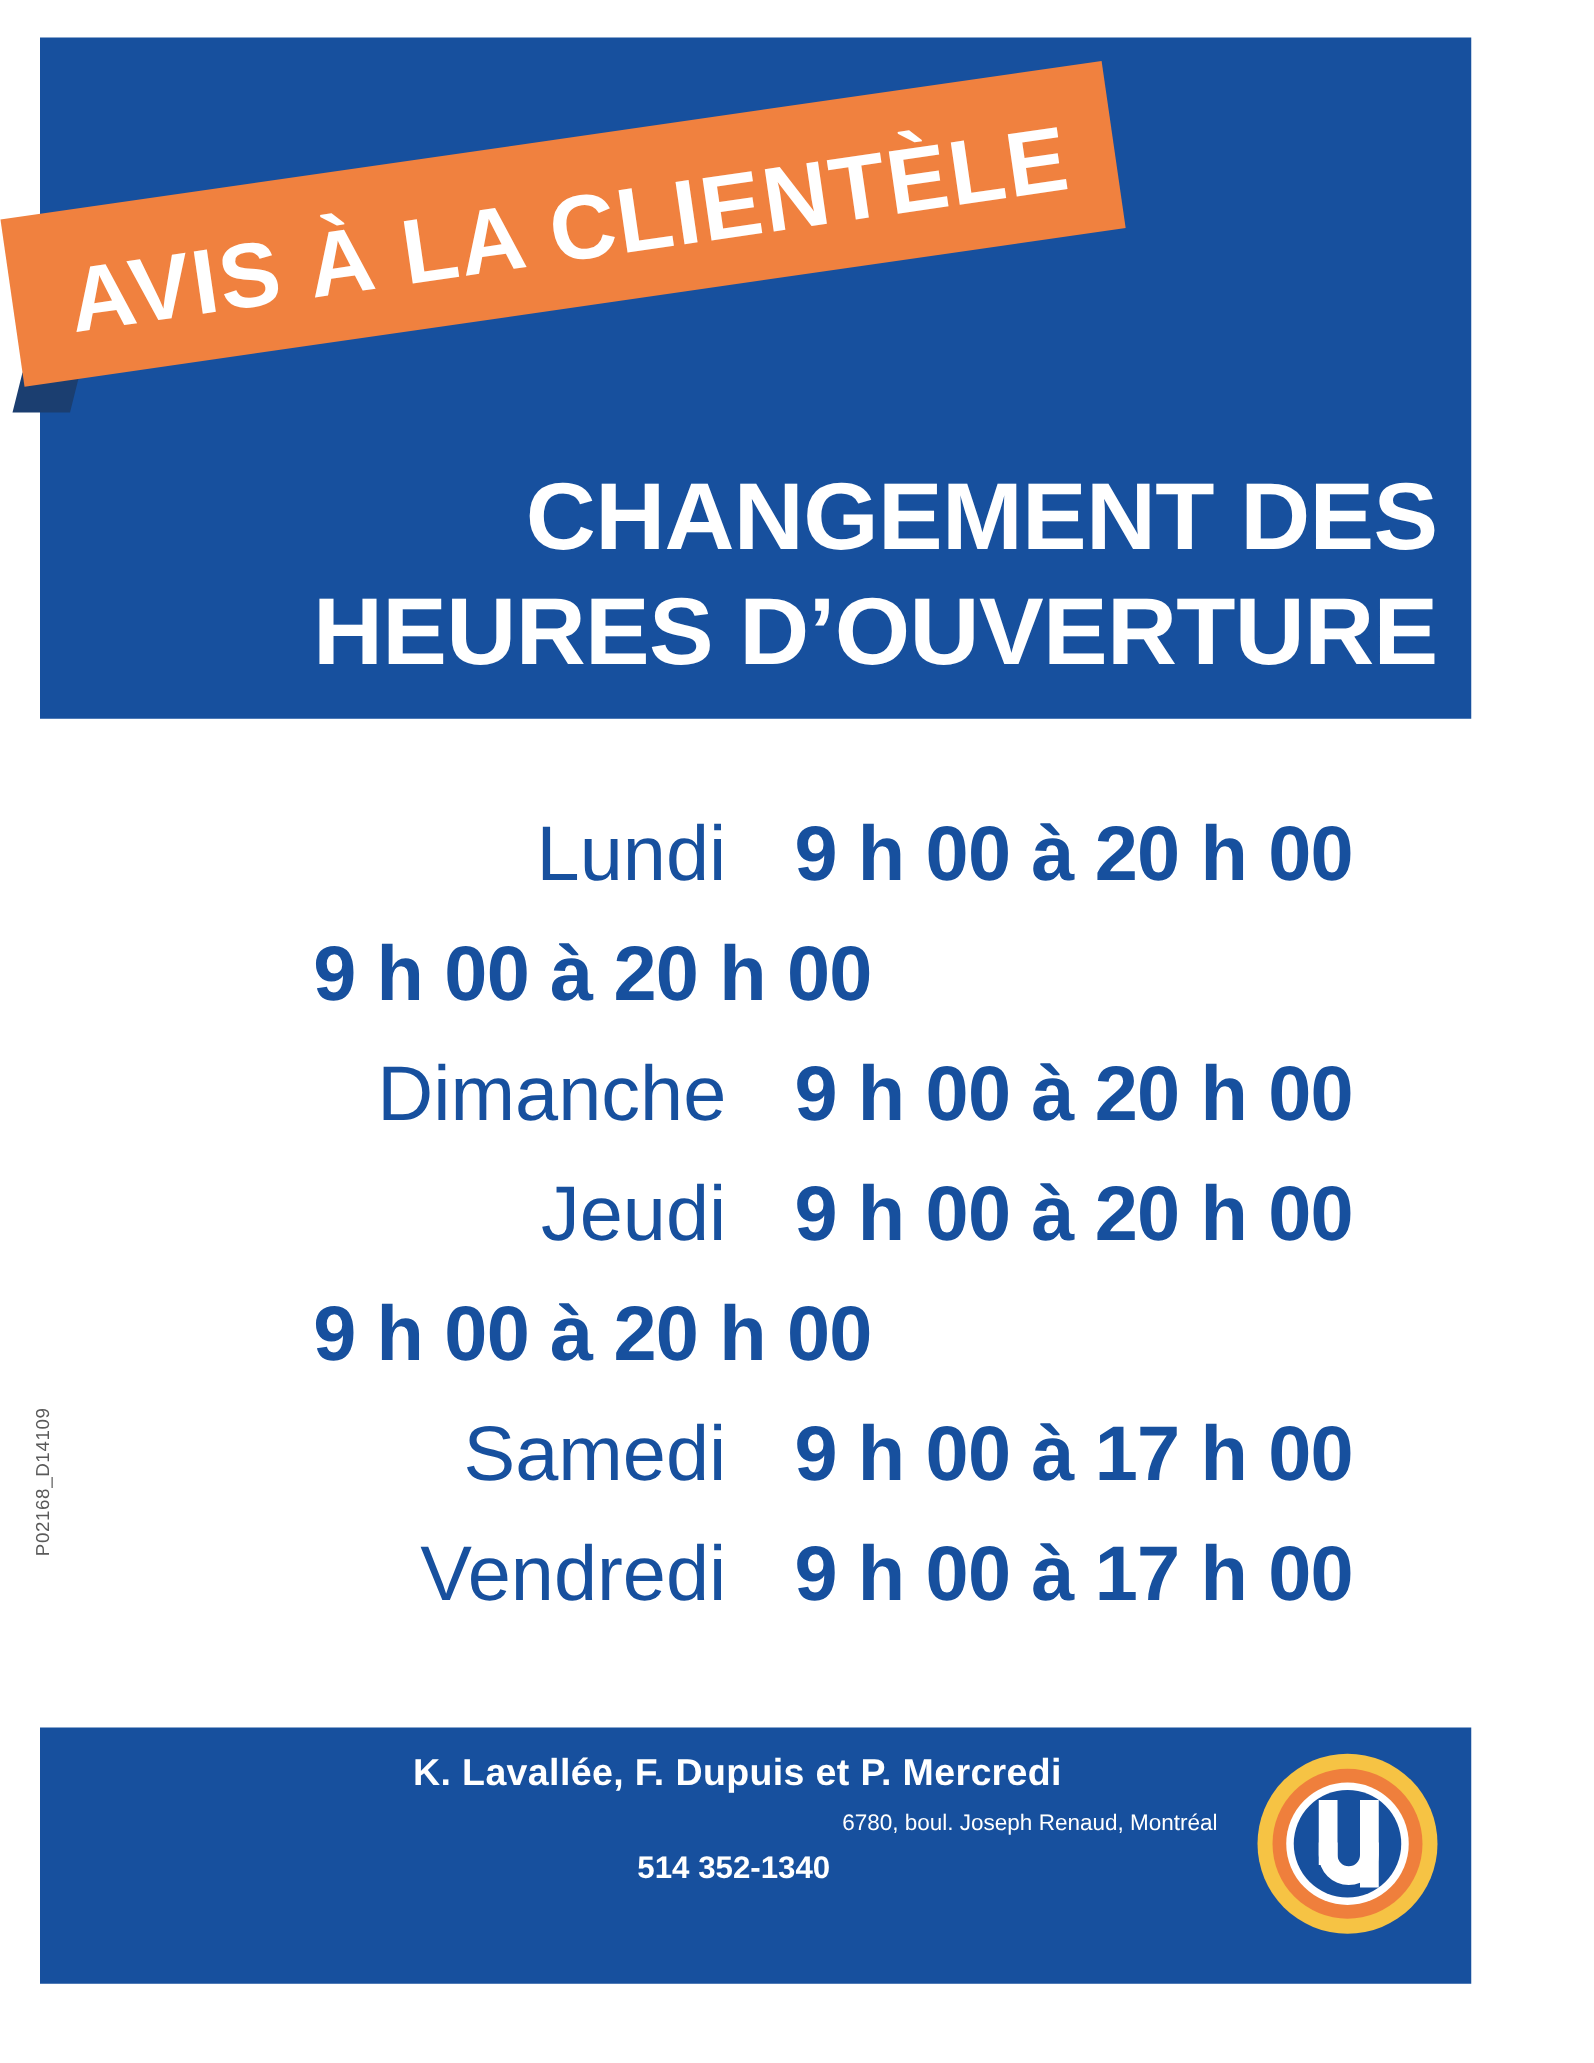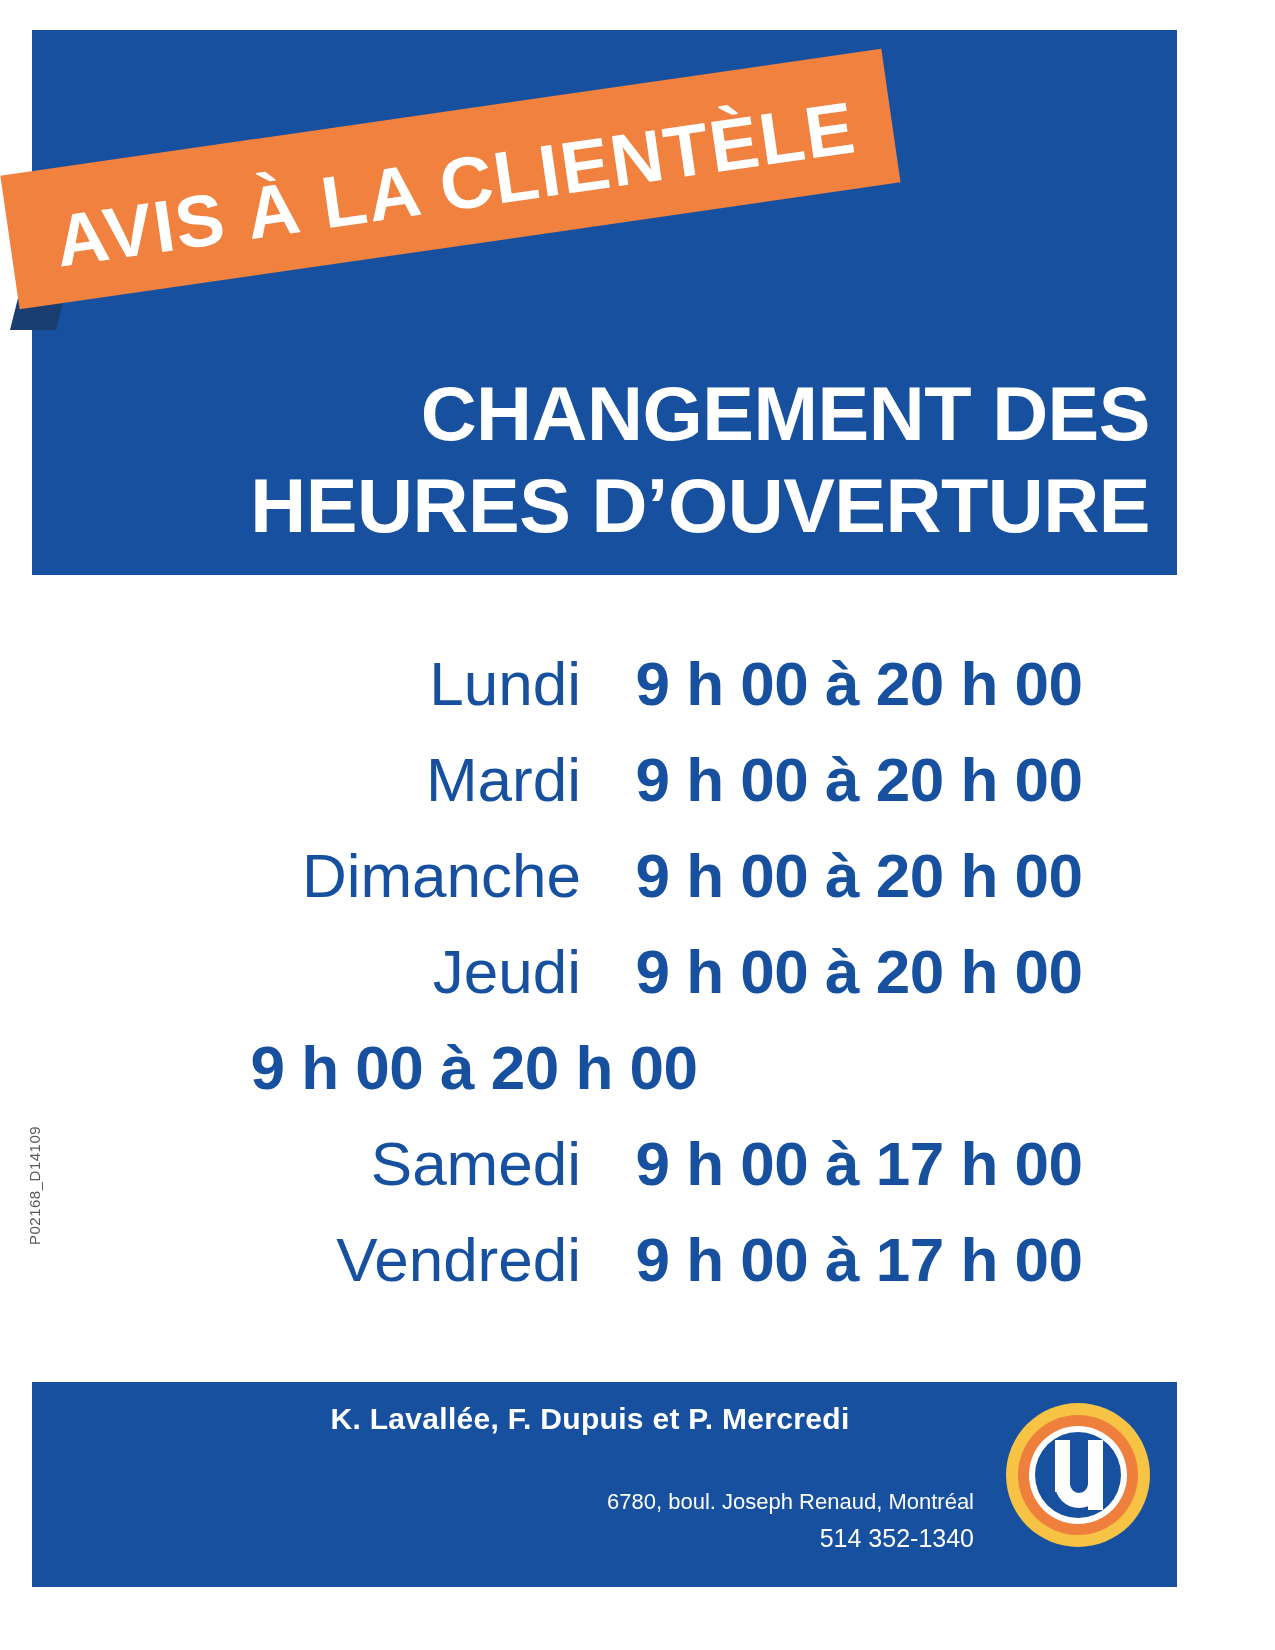--- a/index.html
+++ b/index.html
@@ -161,32 +161,31 @@
     color: #ffffff;
     font-family: "Liberation Sans", sans-serif;
   }
   .footer-names {
     font-size: 30px;
     font-weight: bold;
     letter-spacing: 0.3px;
     line-height: 42px;
   }
   .footer-address {
-    font-size: 22px;
+    font-size: 18px;
     font-weight: normal;
     line-height: 36px;
     text-align: right;
     padding-right: 6px;
-    margin-top: 44px;
   }
   .footer-phone {
     font-size: 25px;
-    font-weight: normal;
+    font-weight: bold;
     line-height: 36px;
-    text-align: right;
+    text-align: center;
     padding-right: 6px;
   }
 
   
   .logo {
     position: absolute;
     left: 1003px;
     top: 1400px;
     width: 150px;
     height: 150px;
@@ -210,21 +209,20 @@
 </div>
 
 <div class="hours">
 
   <div class="hours-row">
     <div class="day">Lundi</div>
     <div class="time">9 h 00 à 20 h 00</div>
   </div>
 
   <div class="hours-row">
-    <div class="day">Mardi</div>
     <div class="time">9 h 00 à 20 h 00</div>
   </div>
 
   <div class="hours-row">
     <div class="day">Dimanche</div>
     <div class="time">9 h 00 à 20 h 00</div>
   </div>
 
   <div class="hours-row">
     <div class="day">Jeudi</div>

